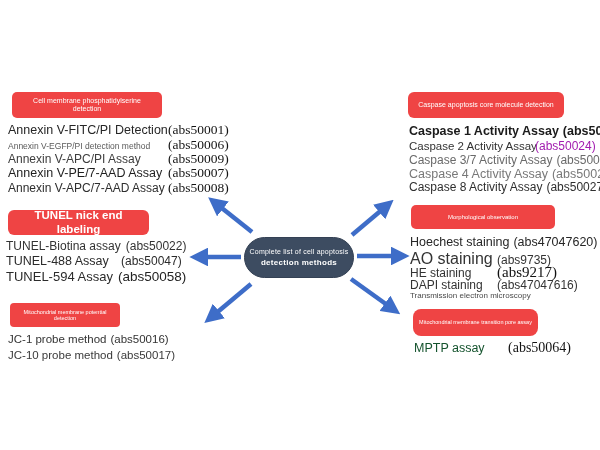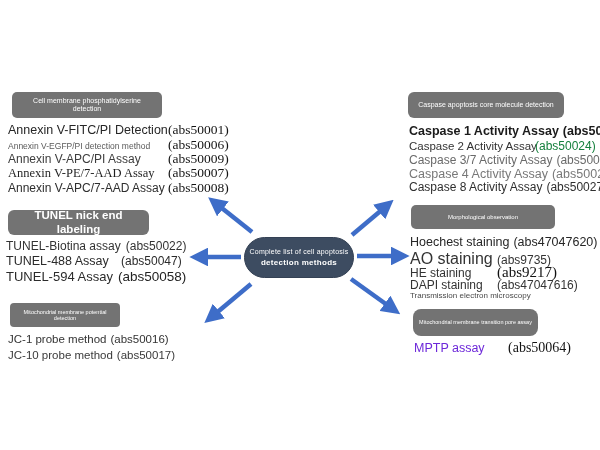--- a/index.html
+++ b/index.html
@@ -2,21 +2,21 @@
 <html><head>
 <meta charset="utf-8">
 <style>
   html,body{margin:0;padding:0;background:#fff;}
   .canvas{
     position:relative;width:600px;height:450px;background:#ffffff;
     font-family:"Liberation Sans",sans-serif;overflow:hidden;
   }
   
   .hdr{
-    position:absolute;background:#737373;color:#ffffff;
+    position:absolute;background:#ef4444;color:#ffffff;
     display:flex;align-items:center;justify-content:center;text-align:center;
     border-radius:5px;box-sizing:border-box;padding:2px 6px;line-height:1.15;
   }
   
   .rows{position:absolute;}
   .row{display:flex;align-items:baseline;white-space:nowrap;}
   .nm{color:#2b2b2b;}
   .cd{color:#141414;}
   .serif{font-family:"Liberation Serif",serif;}
   .gap{margin-left:5px;}
@@ -63,21 +63,21 @@
     </div>
     <div class="row" style="height:13.5px;justify-content:center;">
       <span class="nm" style="width:160px;font-size:8.5px;color:#5a5a5a;">Annexin V-EGFP/PI detection method</span>
       <span class="cd serif" style="font-size:13.5px;">(abs50006)</span>
     </div>
     <div class="row" style="height:14.5px;">
       <span class="nm" style="width:160px;font-size:12px;color:#3d3d3d;">Annexin V-APC/PI Assay</span>
       <span class="cd serif" style="font-size:13.5px;">(abs50009)</span>
     </div>
     <div class="row" style="height:14.5px;">
-      <span class="nm" style="width:160px;font-size:12.5px;color:#1f1f1f;font-family:Liberation Serif, serif;">Annexin V-PE/7-AAD Assay</span>
+      <span class="nm" style="width:160px;font-size:12.5px;color:#1f1f1f;">Annexin V-PE/7-AAD Assay</span>
       <span class="cd serif" style="font-size:13.5px;">(abs50007)</span>
     </div>
     <div class="row" style="height:14.5px;">
       <span class="nm" style="width:160px;font-size:12px;color:#2e2e2e;">Annexin V-APC/7-AAD Assay</span>
       <span class="cd serif" style="font-size:13.5px;">(abs50008)</span>
     </div>
   </div>
 
   <div class="hdr" style="left:8px;top:210px;width:141px;height:25px;font-size:11.5px;font-weight:bold;border-radius:6px;">TUNEL nick end labeling</div>
   <div class="rows" style="left:6px;top:239px;">
@@ -108,21 +108,21 @@
   </div>
 
   <div class="hdr" style="left:408px;top:92px;width:156px;height:26px;font-size:7px;border-radius:6px;">Caspase apoptosis core molecule detection</div>
   <div class="rows" style="left:409px;top:124px;">
     <div class="row" style="height:15px;">
       <span class="nm" style="font-size:12.5px;font-weight:bold;color:#1b1b1b;">Caspase 1 Activity Assay</span>
       <span class="cd gap" style="font-size:12.5px;font-weight:bold;color:#1b1b1b;margin-left:4px;">(abs50023)</span>
     </div>
     <div class="row" style="height:14px;">
       <span class="nm" style="width:126px;font-size:11.5px;color:#333;">Caspase 2 Activity Assay</span>
-      <span class="cd" style="font-size:12px;color:#15803d;">(abs50024)</span>
+      <span class="cd" style="font-size:12px;color:#a21caf;">(abs50024)</span>
     </div>
     <div class="row" style="height:13.5px;">
       <span class="nm" style="font-size:12px;color:#6a6a6a;">Caspase 3/7 Activity Assay</span>
       <span class="cd gap" style="font-size:12px;color:#6a6a6a;margin-left:4px;">(abs50025)</span>
     </div>
     <div class="row" style="height:13.5px;">
       <span class="nm" style="font-size:12.5px;color:#787878;">Caspase 4 Activity Assay</span>
       <span class="cd gap" style="font-size:12.5px;color:#787878;margin-left:4px;">(abs50026)</span>
     </div>
     <div class="row" style="height:13.5px;">
@@ -150,18 +150,18 @@
       <span class="cd" style="font-size:12px;color:#333;">(abs47047616)</span>
     </div>
     <div class="row" style="height:13px;">
       <span class="nm" style="font-size:8px;color:#4a4a4a;">Transmission electron microscopy</span>
     </div>
   </div>
 
   <div class="hdr" style="left:413px;top:309px;width:125px;height:27px;font-size:5.5px;border-radius:8px;">Mitochondrial membrane transition pore assay</div>
   <div class="rows" style="left:414px;top:340px;">
     <div class="row" style="height:15px;">
-      <span class="nm" style="width:94px;font-size:12.5px;color:#6d28d9;">MPTP assay</span>
+      <span class="nm" style="width:94px;font-size:12.5px;color:#14532d;">MPTP assay</span>
       <span class="cd serif" style="font-size:14px;color:#141414;">(abs50064)</span>
     </div>
   </div>
 
 </div>
 
 </body></html>

